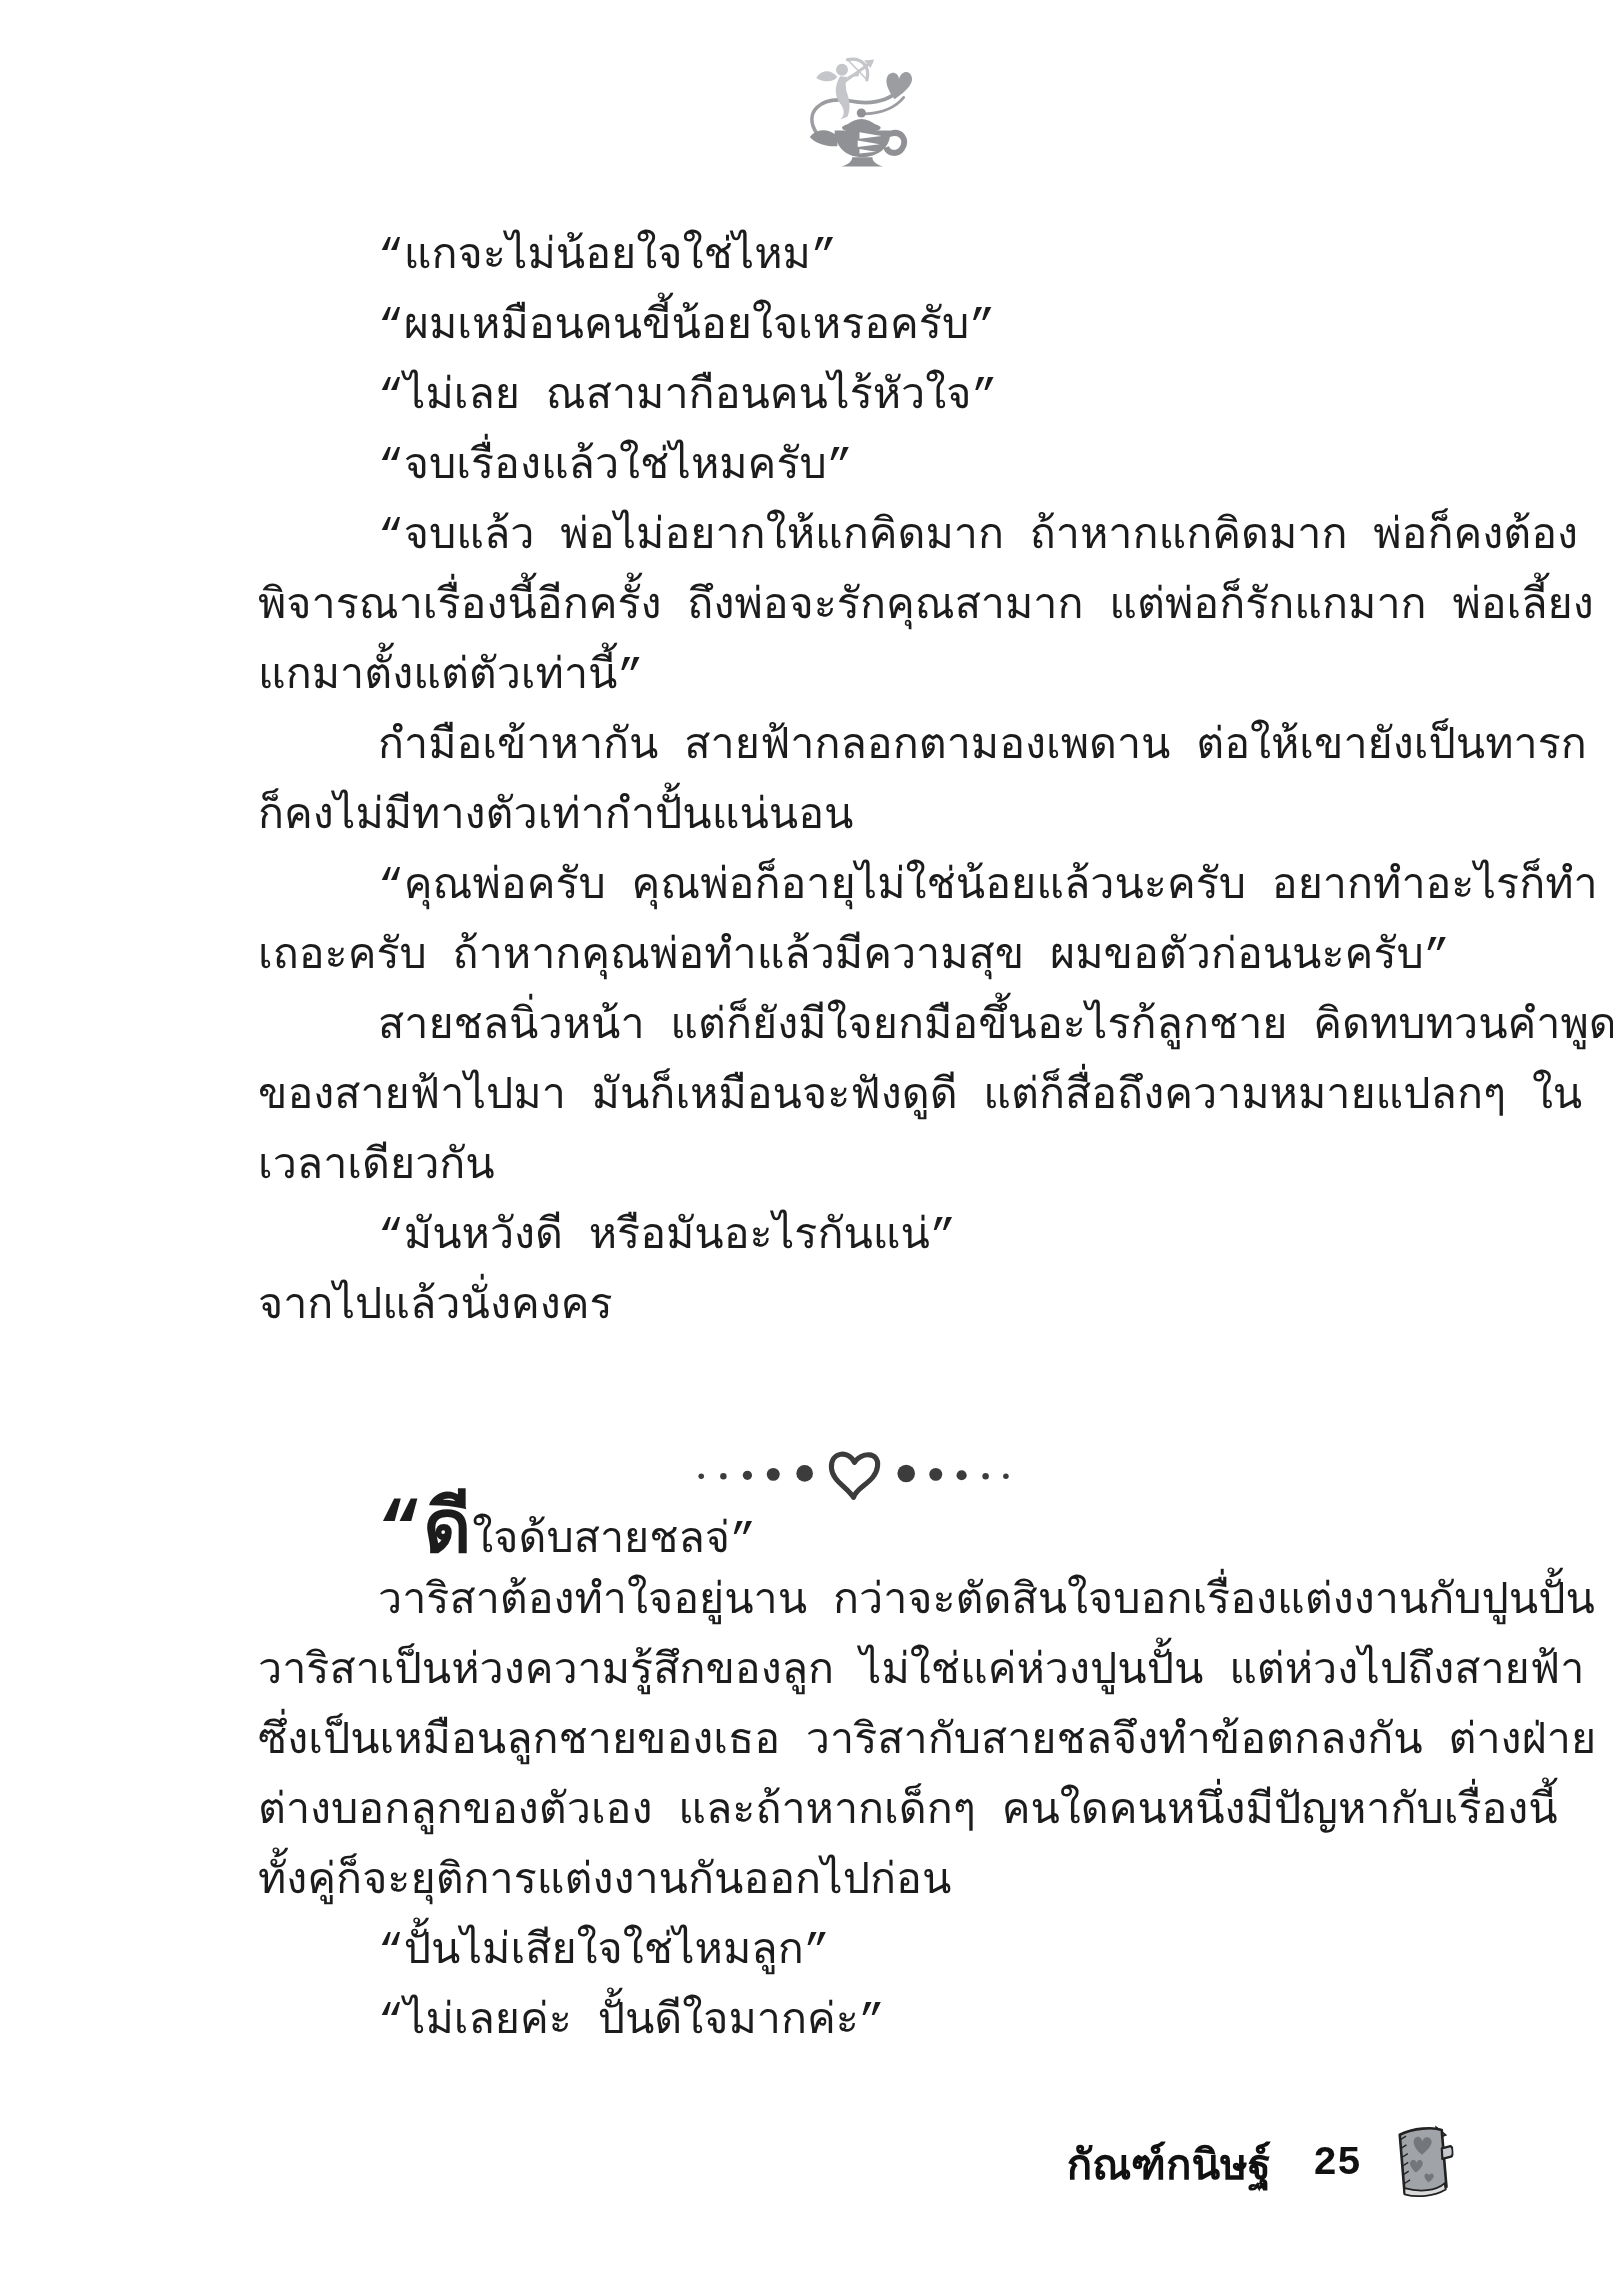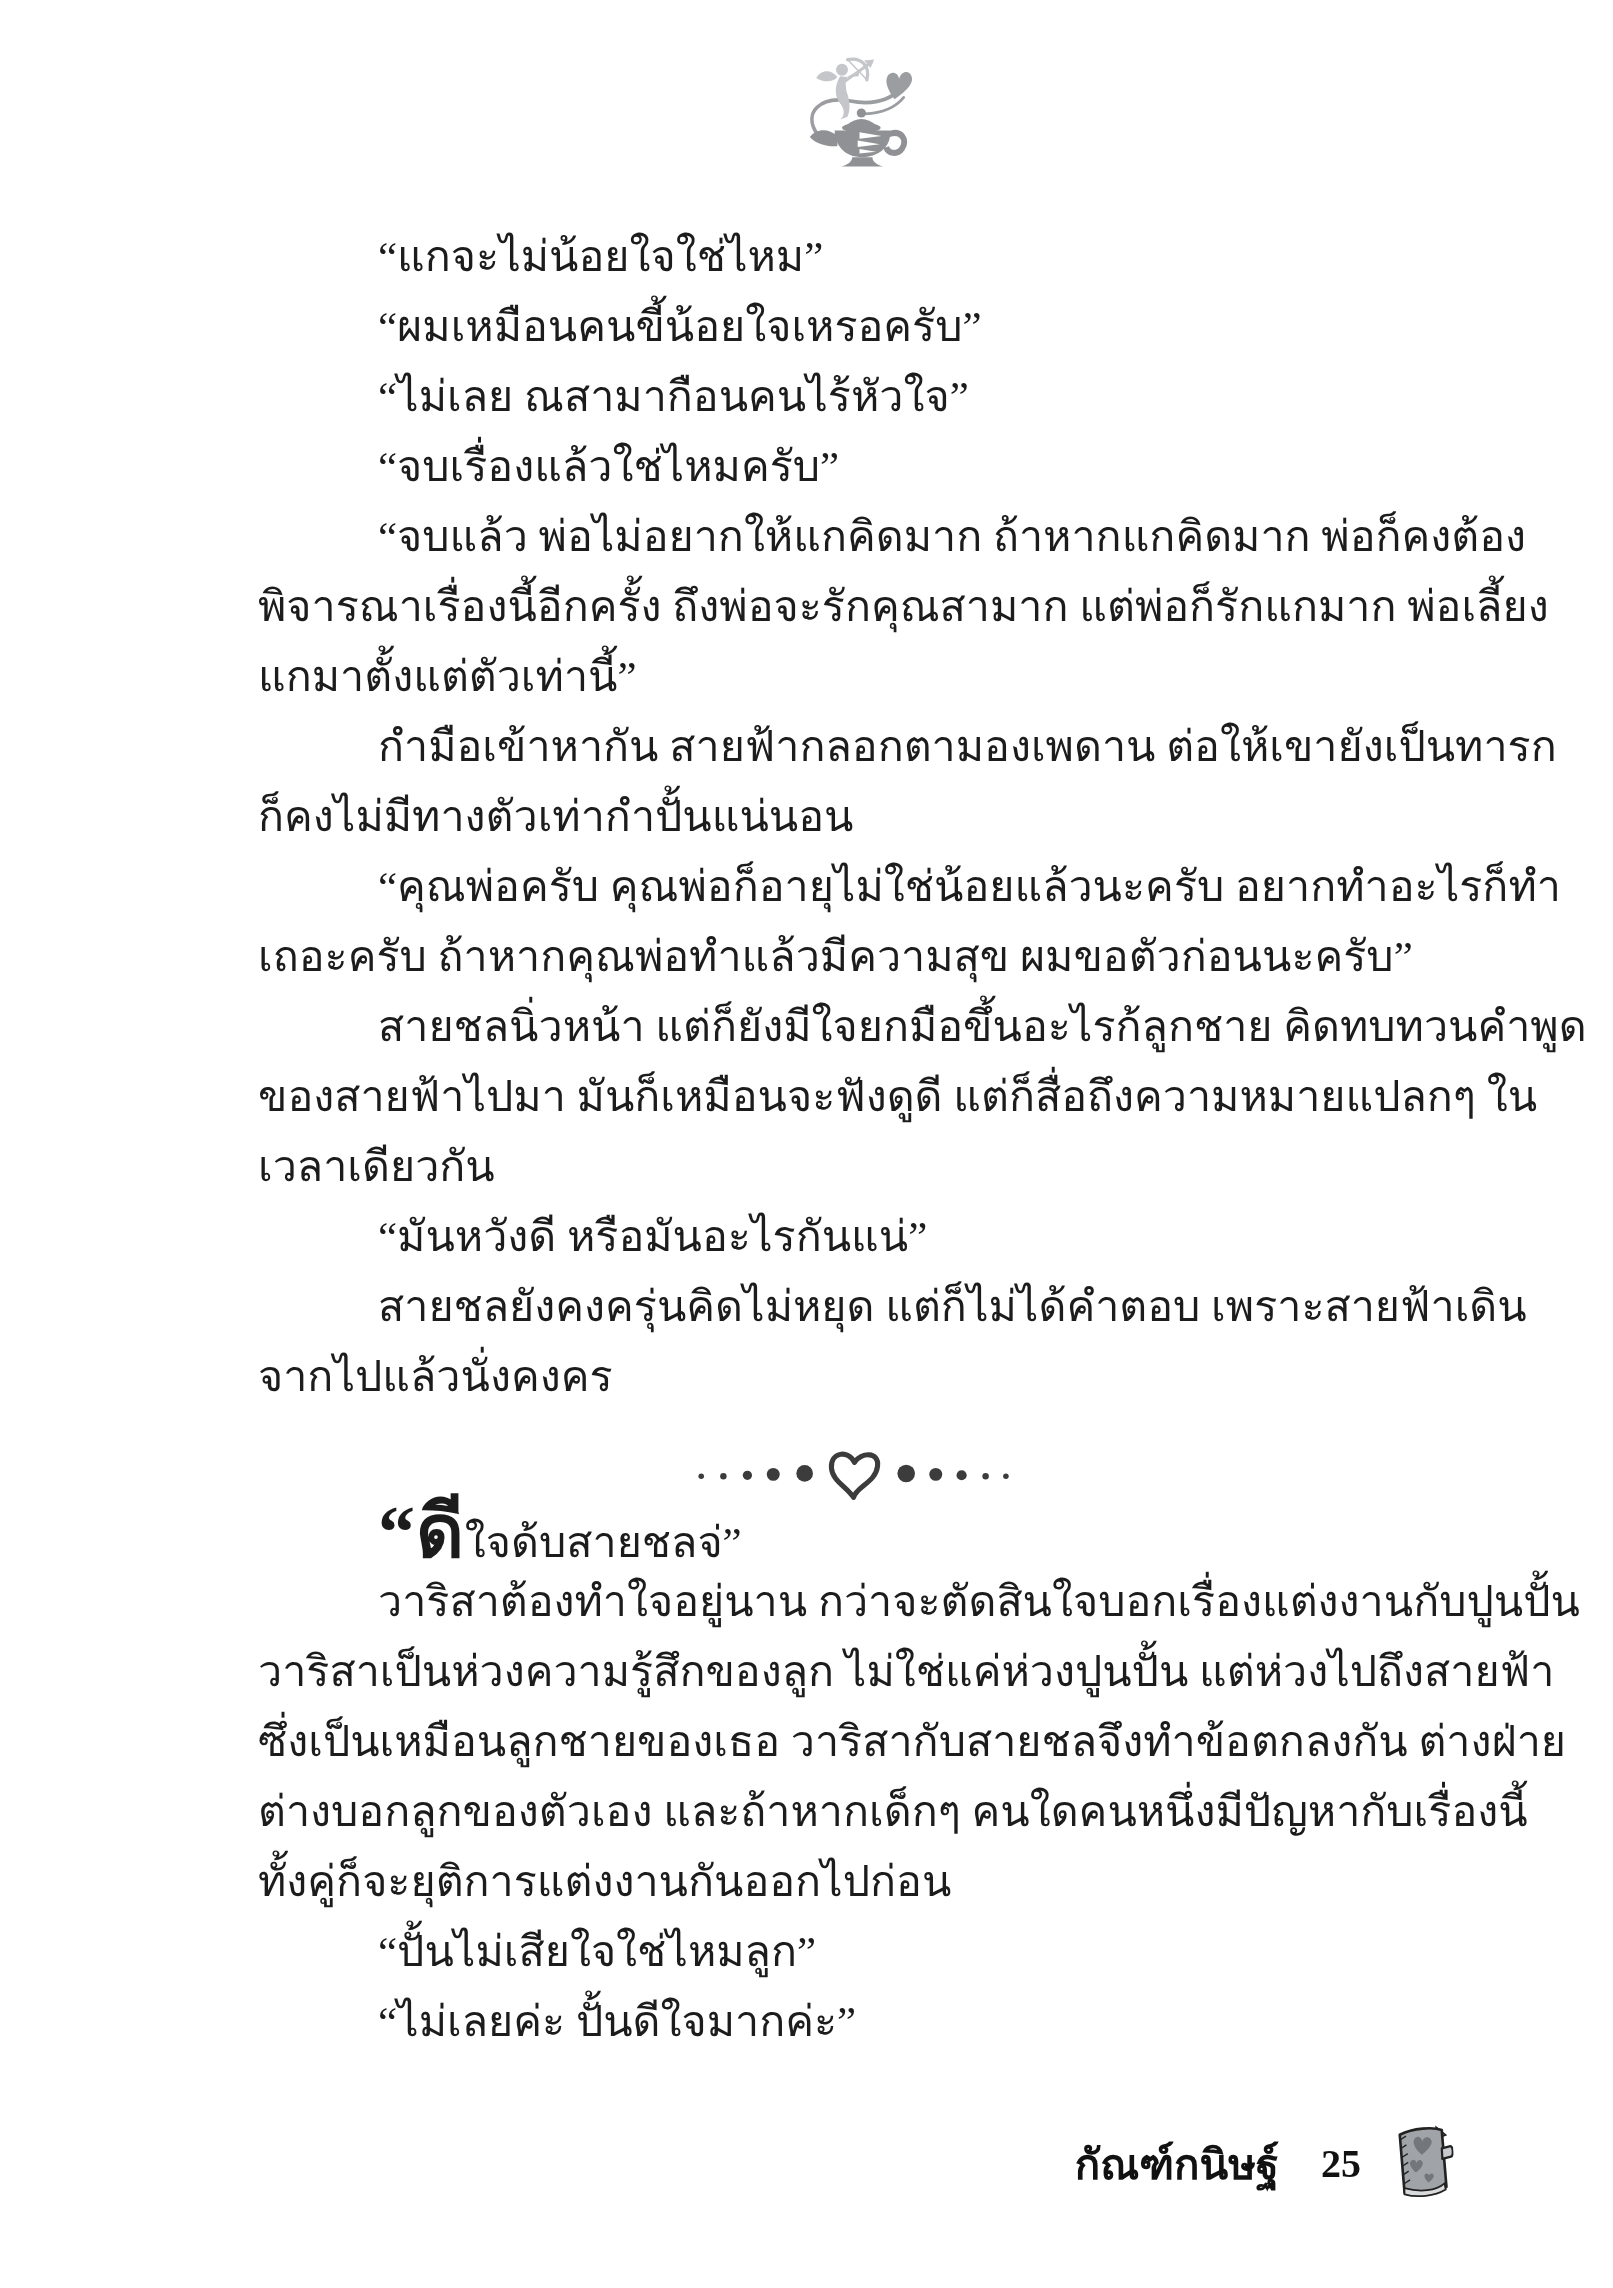--- a/index.html
+++ b/index.html
@@ -13,21 +13,21 @@
     --book-icon-body:#a0a3a7;
     --book-icon-hearts:#73767a;
     --book-icon-outline:#222222;
   }
   *{margin:0;padding:0;box-sizing:border-box;}
   html,body{background:#e8e8e8;}
   .page{
     position:relative;
     width:1613px;height:2289px;
     background:var(--background);
-    font-family:Liberation Serif, serif;
+    font-family:Liberation Mono, monospace;
     color:var(--text);
     overflow:hidden;
   }
   .ornament{position:absolute;left:804px;top:55px;width:111px;height:116px;}
   .textcol{position:absolute;left:258px;top:222px;width:1196px;}
   .block{position:absolute;left:0;width:1196px;}
   #block1{top:0;}
   #block2{top:1275px;}
   .line{
     font-size:43px;
@@ -108,21 +108,20 @@
         <div class="line">พิจารณาเรื่องนี้อีกครั้ง ถึงพ่อจะรักคุณสามาก แต่พ่อก็รักแกมาก พ่อเลี้ยง</div>
         <div class="line">แกมาตั้งแต่ตัวเท่านี้”</div>
         <div class="line indent">กำมือเข้าหากัน สายฟ้ากลอกตามองเพดาน ต่อให้เขายังเป็นทารก</div>
         <div class="line">ก็คงไม่มีทางตัวเท่ากำปั้นแน่นอน</div>
         <div class="line indent">“คุณพ่อครับ คุณพ่อก็อายุไม่ใช่น้อยแล้วนะครับ อยากทำอะไรก็ทำ</div>
         <div class="line">เถอะครับ ถ้าหากคุณพ่อทำแล้วมีความสุข ผมขอตัวก่อนนะครับ”</div>
         <div class="line indent">สายชลนิ่วหน้า แต่ก็ยังมีใจยกมือขึ้นอะไรก้ลูกชาย คิดทบทวนคำพูด</div>
         <div class="line">ของสายฟ้าไปมา มันก็เหมือนจะฟังดูดี แต่ก็สื่อถึงความหมายแปลกๆ ใน</div>
         <div class="line">เวลาเดียวกัน</div>
         <div class="line indent">“มันหวังดี หรือมันอะไรกันแน่”</div>
-        <div class="line indent">สายชลยังคงครุ่นคิดไม่หยุด แต่ก็ไม่ได้คำตอบ เพราะสายฟ้าเดิน</div>
         <div class="line">จากไปแล้วนั่งคงคร</div>
       </div>
 
     <div class="divider">
       <svg width="325" height="65" viewBox="0 0 352 70" xmlns="http://www.w3.org/2000/svg">
         <circle cx="10" cy="39" r="3" fill="var(--divider)"></circle>
         <circle cx="34" cy="39" r="3.5" fill="var(--divider)"></circle>
         <circle cx="60" cy="38" r="5" fill="var(--divider)"></circle>
         <circle cx="88" cy="37" r="7" fill="var(--divider)"></circle>
         <circle cx="122" cy="36" r="9" fill="var(--divider)"></circle>

